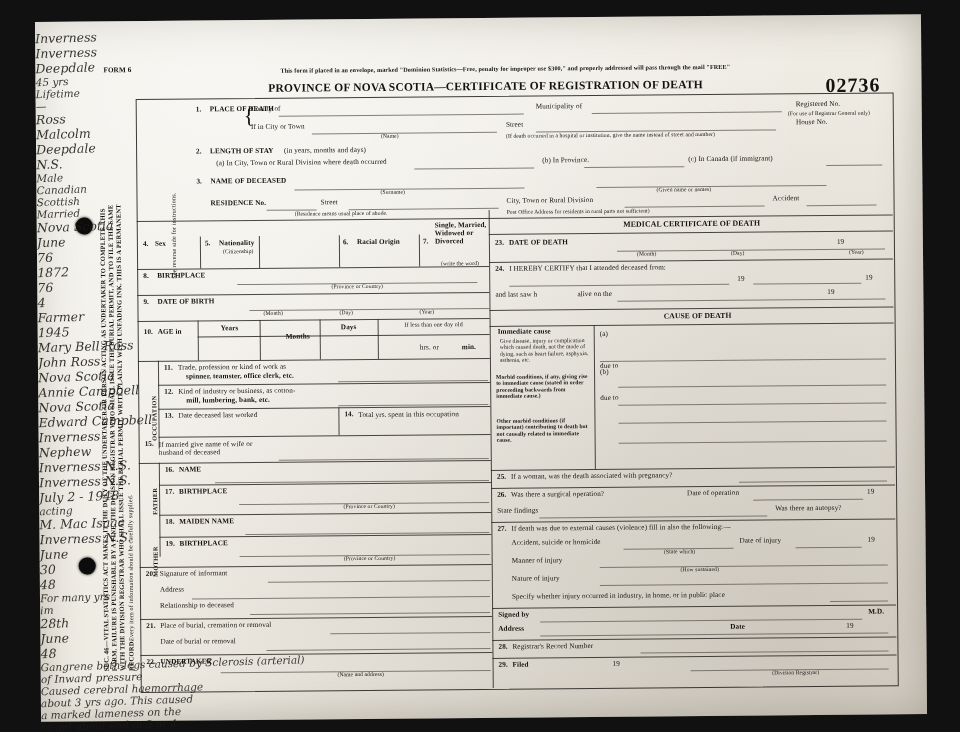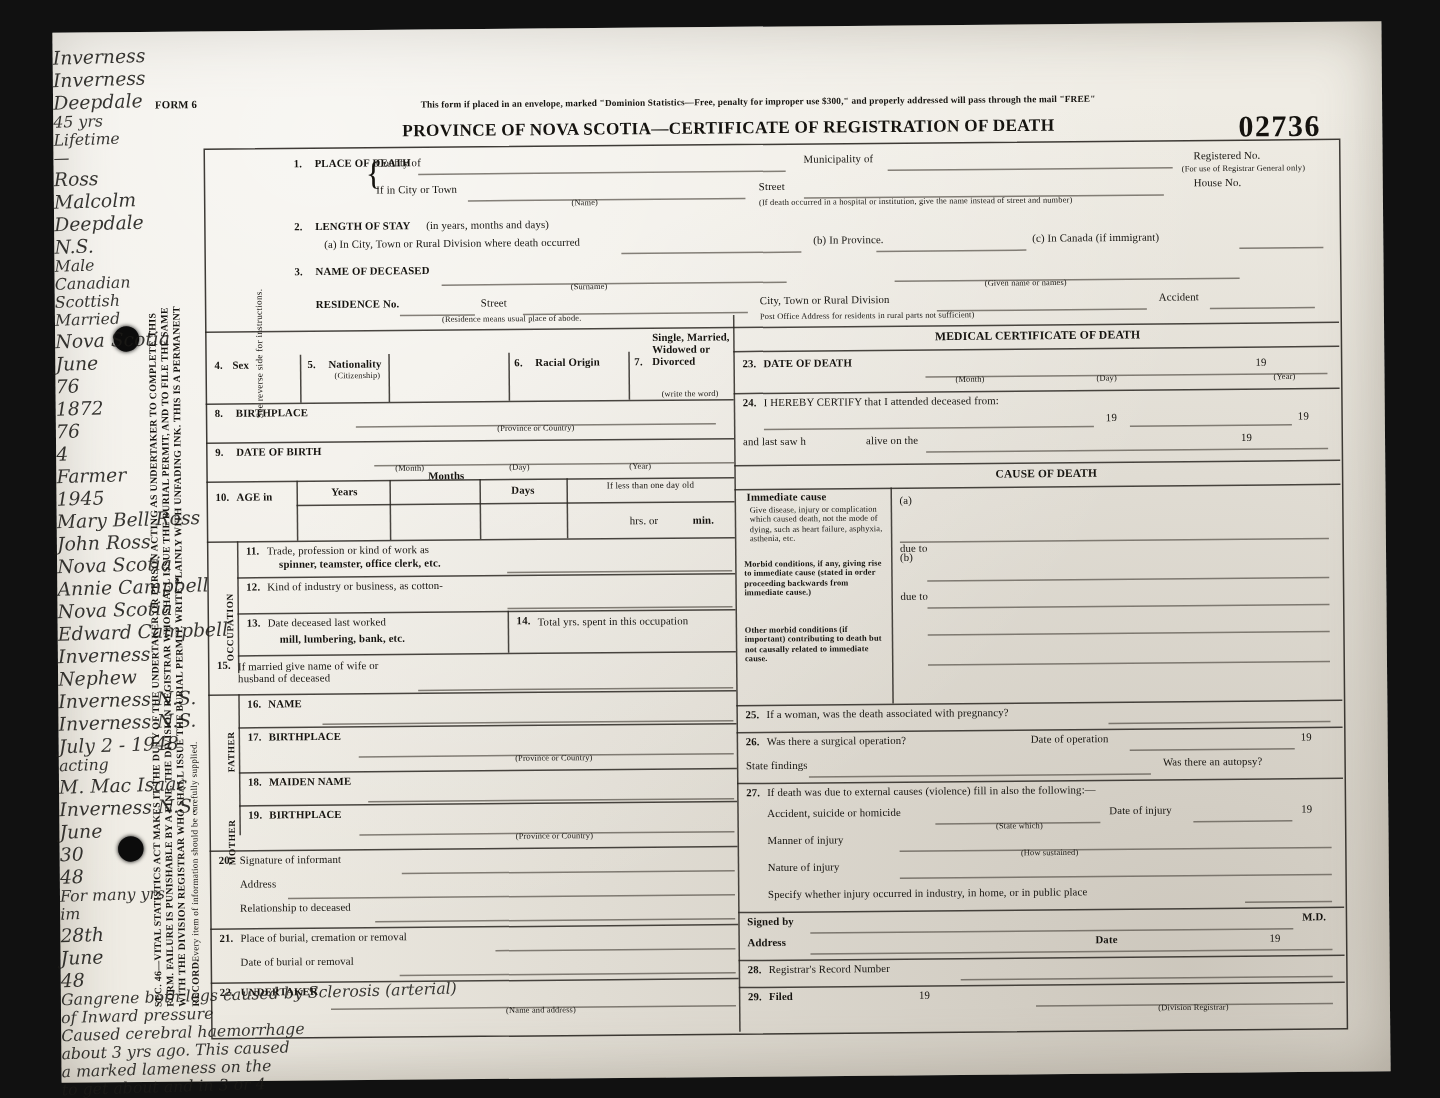--- a/index.html
+++ b/index.html
@@ -185,21 +185,21 @@
     <div class="line hline" style="left:100px;top:300px;width:352px;"></div>
 
     <div class="t b" style="left:106px;top:308px;">10.</div>
     <div class="t b" style="left:120px;top:308px;">AGE in</div>
     <div class="line vline" style="left:160px;top:300px;height:40px;"></div>
     <div class="line vline" style="left:222px;top:300px;height:40px;"></div>
     <div class="line vline" style="left:282px;top:300px;height:40px;"></div>
     <div class="line vline" style="left:340px;top:300px;height:40px;"></div>
     <div class="line hline" style="left:160px;top:316px;width:292px;"></div>
     <div class="t b ctr" style="left:164px;top:305px;width:56px;">Years</div>
-    <div class="t b ctr" style="left:224px;top:295px;width:72px;">Months</div>
+    <div class="t b ctr" style="left:224px;top:314px;width:72px;">Months</div>
     <div class="t b ctr" style="left:284px;top:305px;width:54px;">Days</div>
     <div class="t ctr" style="left:342px;top:303px;width:108px;font-size:6px;">If less than one day old</div>
     <div class="hand h" style="left:182px;top:320px;">76</div>
     <div class="hand h" style="left:242px;top:320px;"></div>
     <div class="hand h" style="left:302px;top:320px;">4</div>
     <div class="t" style="left:382px;top:326px;text-align:center;">hrs. or</div>
     <div class="t" style="left:424px;top:326px;font-weight:bold;">min.</div>
     <div class="line hline" style="left:100px;top:340px;width:352px;"></div>
 
     <div class="line vline" style="left:120px;top:340px;height:88px;"></div>
@@ -207,21 +207,21 @@
 
     <div class="t b" style="left:126px;top:344px;">11.</div>
     <div class="t" style="left:140px;top:344px;">Trade, profession or kind of work as</div>
     <div class="t b" style="left:148px;top:353px;">spinner, teamster, office clerk, etc.</div>
     <div class="rule" style="left:300px;top:362px;width:150px;"></div>
     <div class="hand h" style="left:334px;top:348px;">Farmer</div>
     <div class="line hline" style="left:120px;top:364px;width:332px;"></div>
 
     <div class="t b" style="left:126px;top:368px;">12.</div>
     <div class="t" style="left:140px;top:368px;">Kind of industry or business, as cotton-</div>
-    <div class="t b" style="left:148px;top:377px;margin-top:26px;">mill, lumbering, bank, etc.</div>
+    <div class="t b" style="left:148px;top:377px;">mill, lumbering, bank, etc.</div>
     <div class="rule" style="left:300px;top:386px;width:150px;"></div>
     <div class="line hline" style="left:120px;top:388px;width:332px;"></div>
 
     <div class="t b" style="left:126px;top:392px;">13.</div>
     <div class="t" style="left:140px;top:392px;">Date deceased last worked</div>
     <div class="hand h" style="left:252px;top:386px;">1945</div>
     <div class="line vline" style="left:300px;top:388px;height:28px;"></div>
     <div class="t b" style="left:306px;top:392px;">14.</div>
     <div class="t" style="left:320px;top:392px;width:120px;line-height:1.15;">Total yrs. spent in this occupation</div>
     <div class="line hline" style="left:120px;top:416px;width:332px;"></div>

